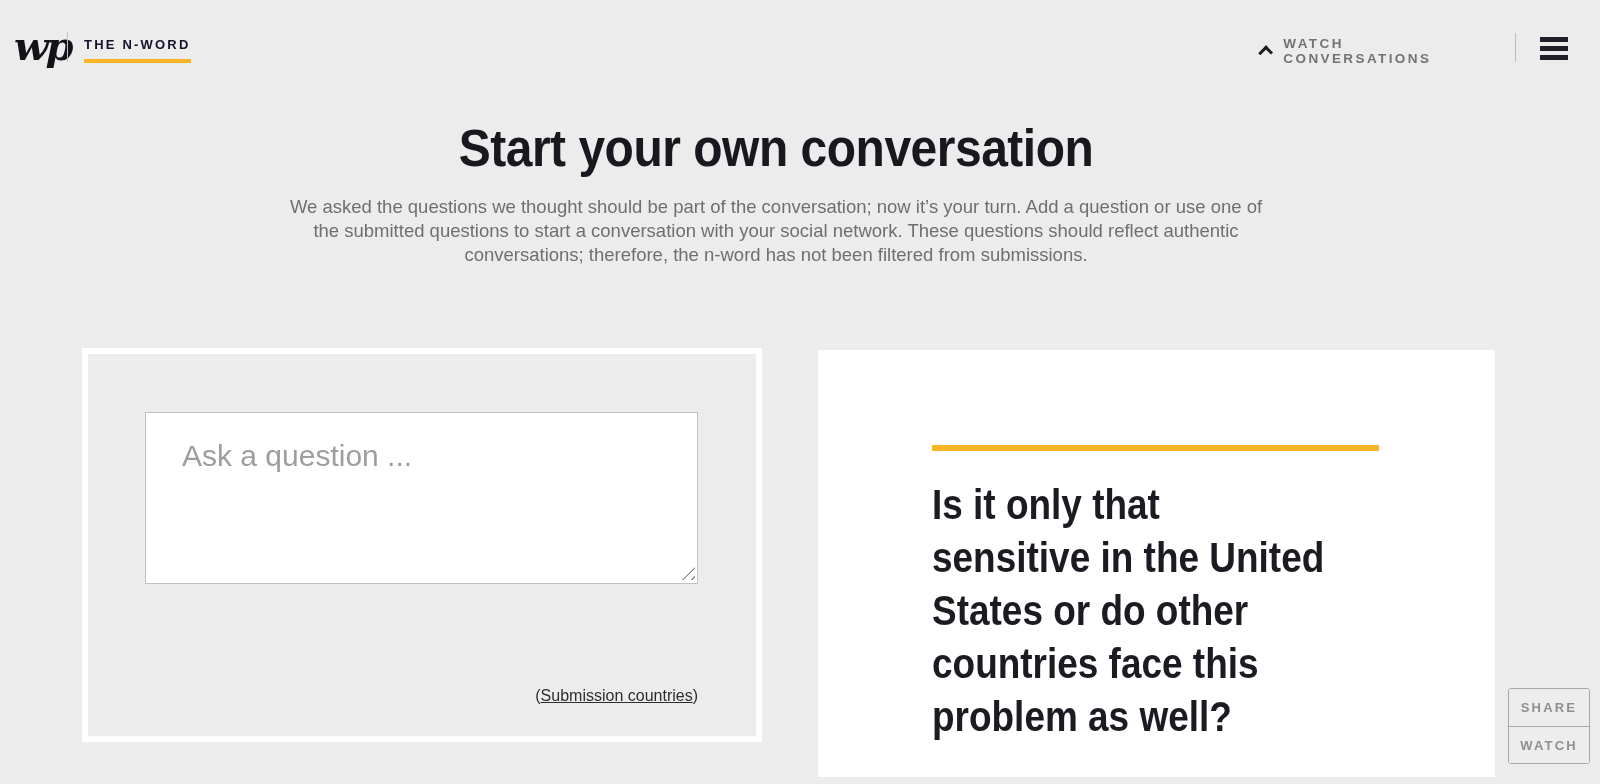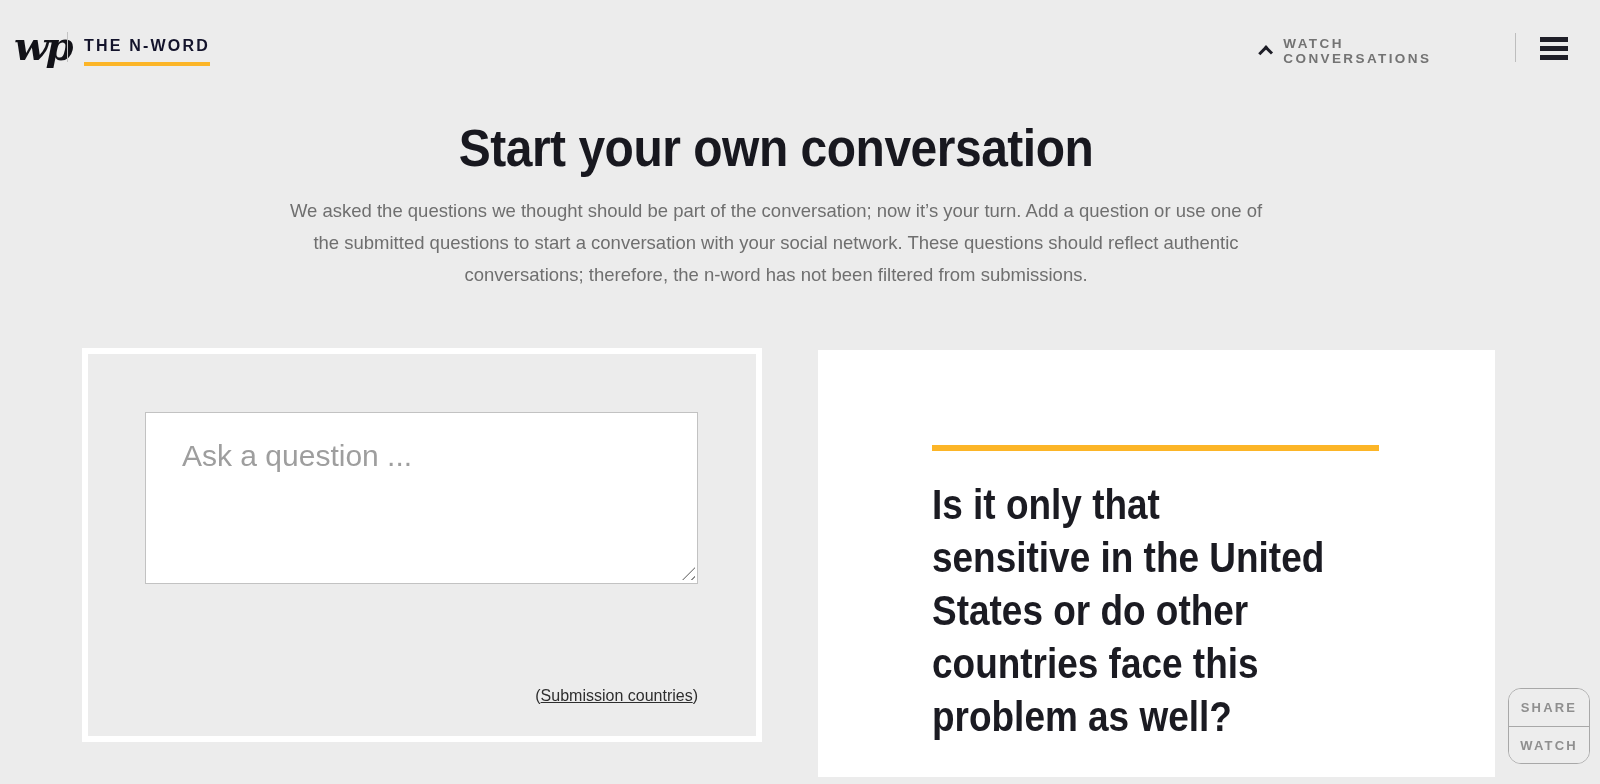--- a/index.html
+++ b/index.html
@@ -17,21 +17,21 @@
   .wp-logo {
     position:absolute; left:14px; top:22px;
     font-family:"DejaVu Serif", serif;
     font-weight:bold; font-style:italic;
     font-size:40px; letter-spacing:-3px; color:#121218;
     cursor:pointer;
   }
   .logo-divider { position:absolute; left:67px; top:32px; width:1px; height:30px; background:#c3c3c3; }
   .site-title {
     position:absolute; left:84px; top:37px;
-    font-size:16px; font-weight:bold; letter-spacing:2.2px;
+    font-size:13px; font-weight:bold; letter-spacing:2.2px;
     color:#13132b;
     padding-bottom:7px;
     border-bottom:4px solid #fcb527;
     cursor:pointer;
   }
   .watch-nav {
     position:absolute; left:1262px; top:36px;
     display:flex; align-items:center; gap:11px;
     cursor:pointer;
   }
@@ -50,21 +50,21 @@
   .intro { position:absolute; top:0; left:0; width:1552px; text-align:center; }
   .intro-title {
     margin-top:119px;
     font-size:51px; font-weight:800; letter-spacing:-0.5px;
     color:#18181f;
     transform:scaleX(0.94); transform-origin:center;
   }
   .intro-desc {
     margin:17px auto 0 auto;
     width:990px;
-    font-size:18.5px; line-height:32px;
+    font-size:18.5px; line-height:24px;
     color:#6f6f6f;
   }
 
   
   .ask-card {
     position:absolute; left:82px; top:348px;
     width:680px; height:394px;
     border:6px solid #ffffff;
     background:#ececec;
     padding-left:37px;
@@ -122,21 +122,21 @@
     color:#1b1b22;
     white-space:pre-line;
     transform:scaleX(0.88); transform-origin:left top;
     cursor:pointer;
   }
 
   
   .side-actions {
     position:absolute; left:1508px; top:688px;
     width:82px;
-    border:1px solid #a8a8a8; border-radius:13px;
+    border:1px solid #a8a8a8; border-radius:3px;
     overflow:hidden;
   }
   .side-action {
     width:100%; height:37px;
     display:flex; align-items:center; justify-content:center;
     background:#ededed;
     font-size:13px; font-weight:bold; letter-spacing:2.2px;
     color:#8f8f8f;
     cursor:pointer;
   }

